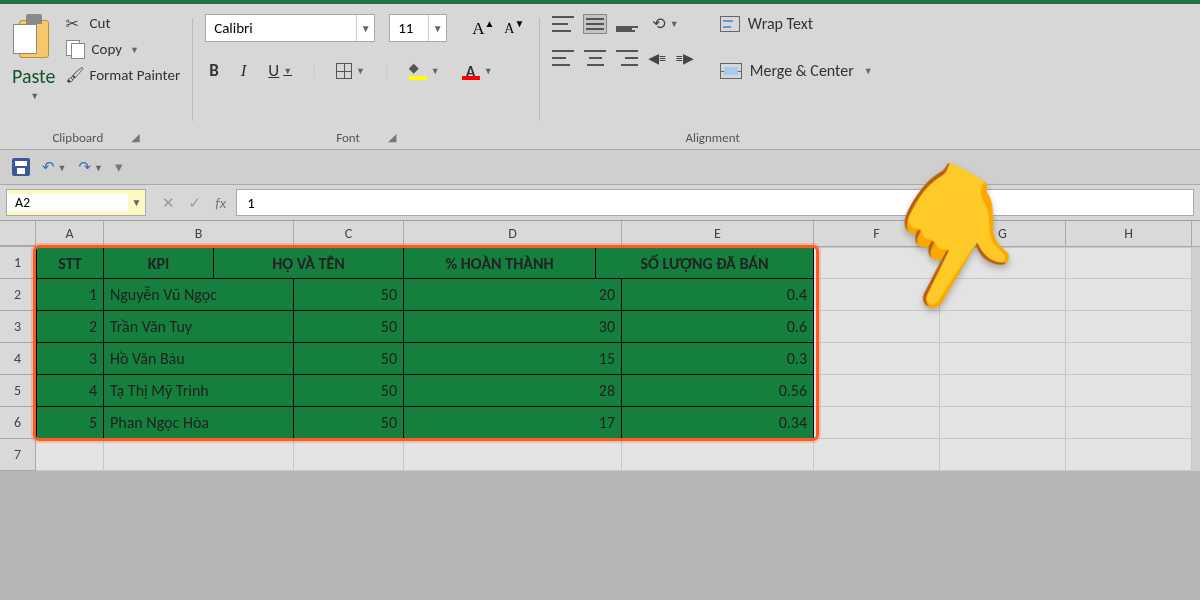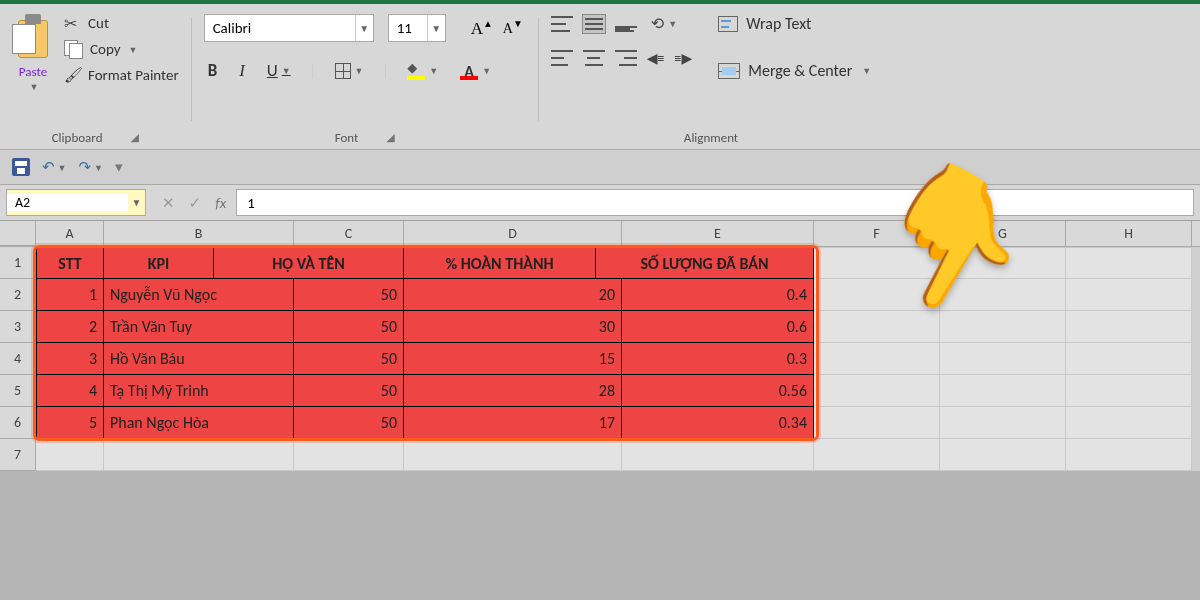--- a/index.html
+++ b/index.html
@@ -14,21 +14,21 @@
   .group-label { font-size: 13px; color: #555; padding: 6px 0 4px 0; display:flex; align-items:center; gap:28px;}
   .grp-reveal { font-size:11px; color:#777; }
 
   
   .clip-row { display: flex; align-items: flex-start; gap: 10px; }
   .paste-btn { display: flex; flex-direction: column; align-items: center; gap: 2px; cursor: pointer; }
   .paste-icon { width: 42px; height: 48px; position: relative; }
   .paste-icon .board { position:absolute; left:6px; top:6px; width:30px; height:38px; background:#f5c86a; border:1px solid #c09030; border-radius:3px; }
   .paste-icon .clip { position:absolute; left:13px; top:0; width:16px; height:10px; background:#8a8a8a; border-radius:2px 2px 0 0; }
   .paste-icon .sheet { position:absolute; left:0; top:10px; width:24px; height:30px; background:#fff; border:1px solid #8a8a8a; }
-  .paste-label { font-size: 13px; color:#6d28d9; }
+  .paste-label { font-size: 20px; color:#14532d; }
   .clip-stack { display:flex; flex-direction:column; gap:8px; font-size:15px; color:#333; }
   .clip-line { display:flex; align-items:center; gap:6px; cursor:pointer; }
   .ic { width:18px; height:18px; display:inline-block; }
   .ic-cut::before { content:"✂"; font-size:16px; color:#444; }
   .ic-copy { position:relative; width:20px; height:18px; }
   .ic-copy::before, .ic-copy::after { content:""; position:absolute; width:12px; height:14px; background:#fff; border:1px solid #888; }
   .ic-copy::after { left:5px; top:3px; }
   .ic-fmtbrush::before { content:"🖌"; font-size:15px; }
   .dd-caret { font-size:9px; color:#666; margin-left:2px; }
 
@@ -100,21 +100,21 @@
   .col-headers { display:flex; height:26px; background:#d9d9d9; border-bottom:1px solid #a9a9a9;}
   .corner { width:36px; border-right:1px solid #a9a9a9; border-bottom:1px solid #a9a9a9; background:#d9d9d9;}
   .col-h { border-right:1px solid #a9a9a9; display:flex; align-items:center; justify-content:center; font-size:14px; color:#444; cursor:pointer;}
   .rows { }
   .row { display:flex; height:32px; }
   .row-h { width:36px; background:#d9d9d9; border-right:1px solid #a9a9a9; border-bottom:1px solid #a9a9a9; display:flex; align-items:center; justify-content:center; font-size:14px; color:#444; cursor:pointer;}
   .cell { border-right:1px solid #c8c8c8; border-bottom:1px solid #c8c8c8; background:#e3e3e3; padding:0 6px; display:flex; align-items:center; font-size:16px; color:#222; cursor:cell;}
   .wA{width:68px}.wB{width:190px}.wC{width:110px}.wD{width:218px}.wE{width:192px}.wF{width:126px}.wG{width:126px}.wH{width:126px}
 
   
-  .dt .cell { background:#ef4444; border-right:1px solid #000; border-bottom:1px solid #000; }
+  .dt .cell { background:#15803d; border-right:1px solid #000; border-bottom:1px solid #000; }
   .dt-head .cell { font-weight:bold; justify-content:center; }
   .right { justify-content:flex-end; }
   .dt-first .cell { border-top:1px solid #000; }
   .colA-dt { border-left:1px solid #000; }
 
   
   .sel-box { position:absolute; border:3px solid #ff5a1f; border-radius:6px; pointer-events:none; box-shadow:0 0 0 2px rgba(255,90,31,0.25);}
 
   
   .hand { position:absolute; font-size:130px; transform:rotate(30deg); filter:drop-shadow(2px 3px 3px rgba(0,0,0,0.25)); pointer-events:none;}

